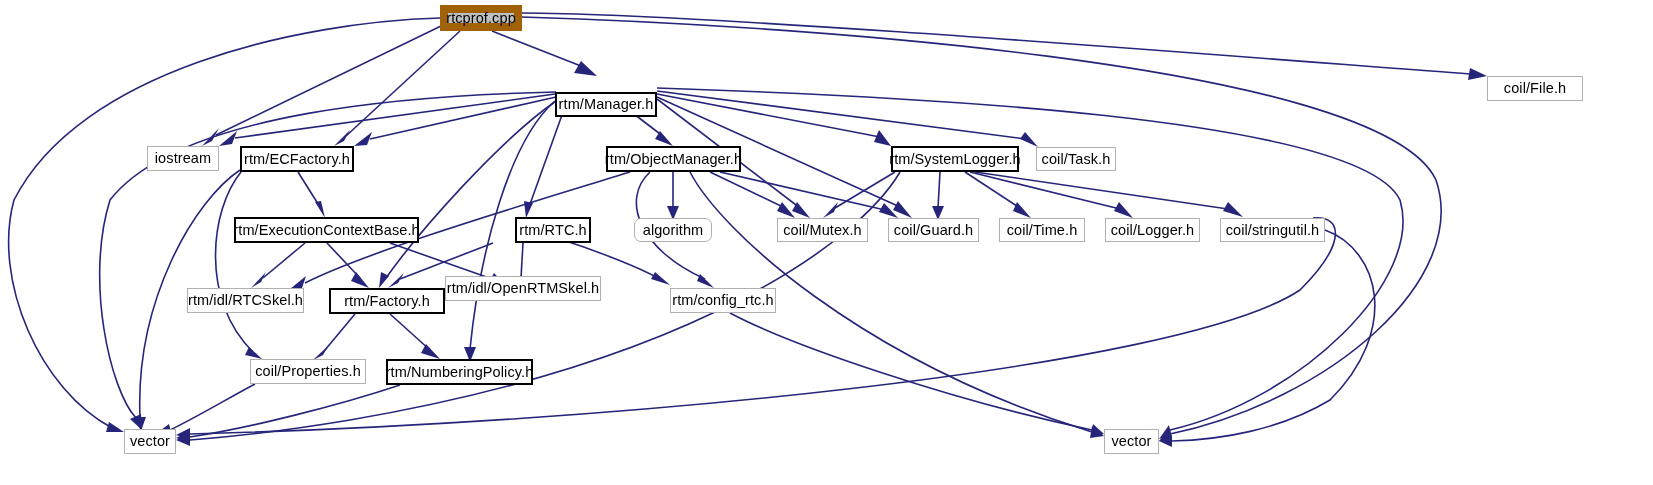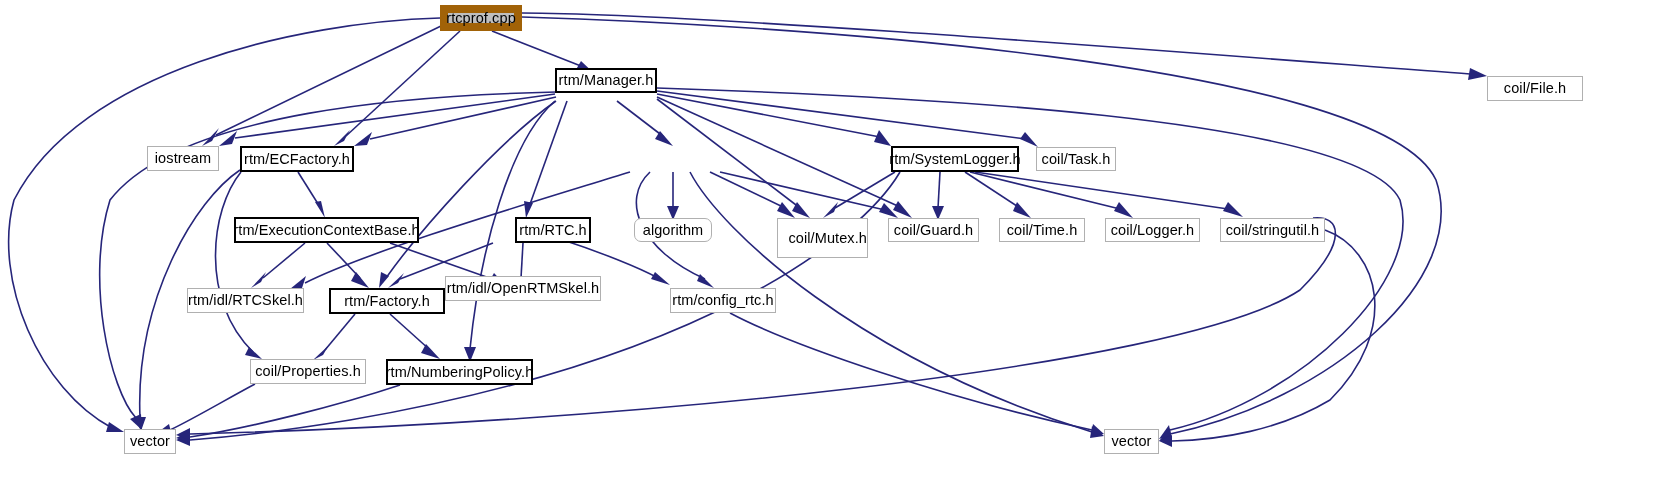--- a/index.html
+++ b/index.html
@@ -206,32 +206,35 @@
   </svg>
 
   <div class="node-box root-node" style="left:440px; top:5px; width:82px; height:26px;">
     <span class="node-label">rtcprof.cpp</span>
   </div>
 
   <div class="node-box" style="left:1487px; top:76px; width:96px; height:25px;">
     <span class="node-label">coil/File.h</span>
   </div>
 
-  <div class="node-box bold-border" style="left:555px; top:68px; width:102px; height:25px;">
+  <div class="node-box bold-border" style="left:555px; top:92px; width:102px; height:25px;">
     <span class="node-label">rtm/Manager.h</span>
   </div>
 
   <div class="node-box" style="left:147px; top:146px; width:72px; height:25px;">
     <span class="node-label">iostream</span>
   </div>
 
   <div class="node-box bold-border" style="left:240px; top:146px; width:114px; height:26px;">
     <span class="node-label">rtm/ECFactory.h</span>
   </div>
 
+  <div class="node-box bold-border" style="left:606px; top:146px; width:135px; height:26px;">
+    <span class="node-label">rtm/ObjectManager.h</span>
+  </div>
 
   <div class="node-box bold-border" style="left:891px; top:146px; width:128px; height:26px;">
     <span class="node-label">rtm/SystemLogger.h</span>
   </div>
 
   <div class="node-box" style="left:1036px; top:147px; width:80px; height:24px;">
     <span class="node-label">coil/Task.h</span>
   </div>
 
   <div class="node-box bold-border" style="left:234px; top:217px; width:185px; height:26px;">
@@ -239,21 +242,21 @@
   </div>
 
   <div class="node-box bold-border" style="left:487px; top:217px; width:76px; height:26px;margin-left:28px;">
     <span class="node-label">rtm/RTC.h</span>
   </div>
 
   <div class="node-box" style="left:634px; top:218px; width:78px; height:24px;border-radius:7px;">
     <span class="node-label">algorithm</span>
   </div>
 
-  <div class="node-box" style="left:777px; top:218px; width:91px; height:40px;justify-content:flex-end;">
+  <div class="node-box" style="left:777px; top:218px; width:91px; height:24px;">
     <span class="node-label">coil/Mutex.h</span>
   </div>
 
   <div class="node-box" style="left:888px; top:218px; width:91px; height:24px;">
     <span class="node-label">coil/Guard.h</span>
   </div>
 
   <div class="node-box" style="left:999px; top:218px; width:86px; height:24px;">
     <span class="node-label">coil/Time.h</span>
   </div>

